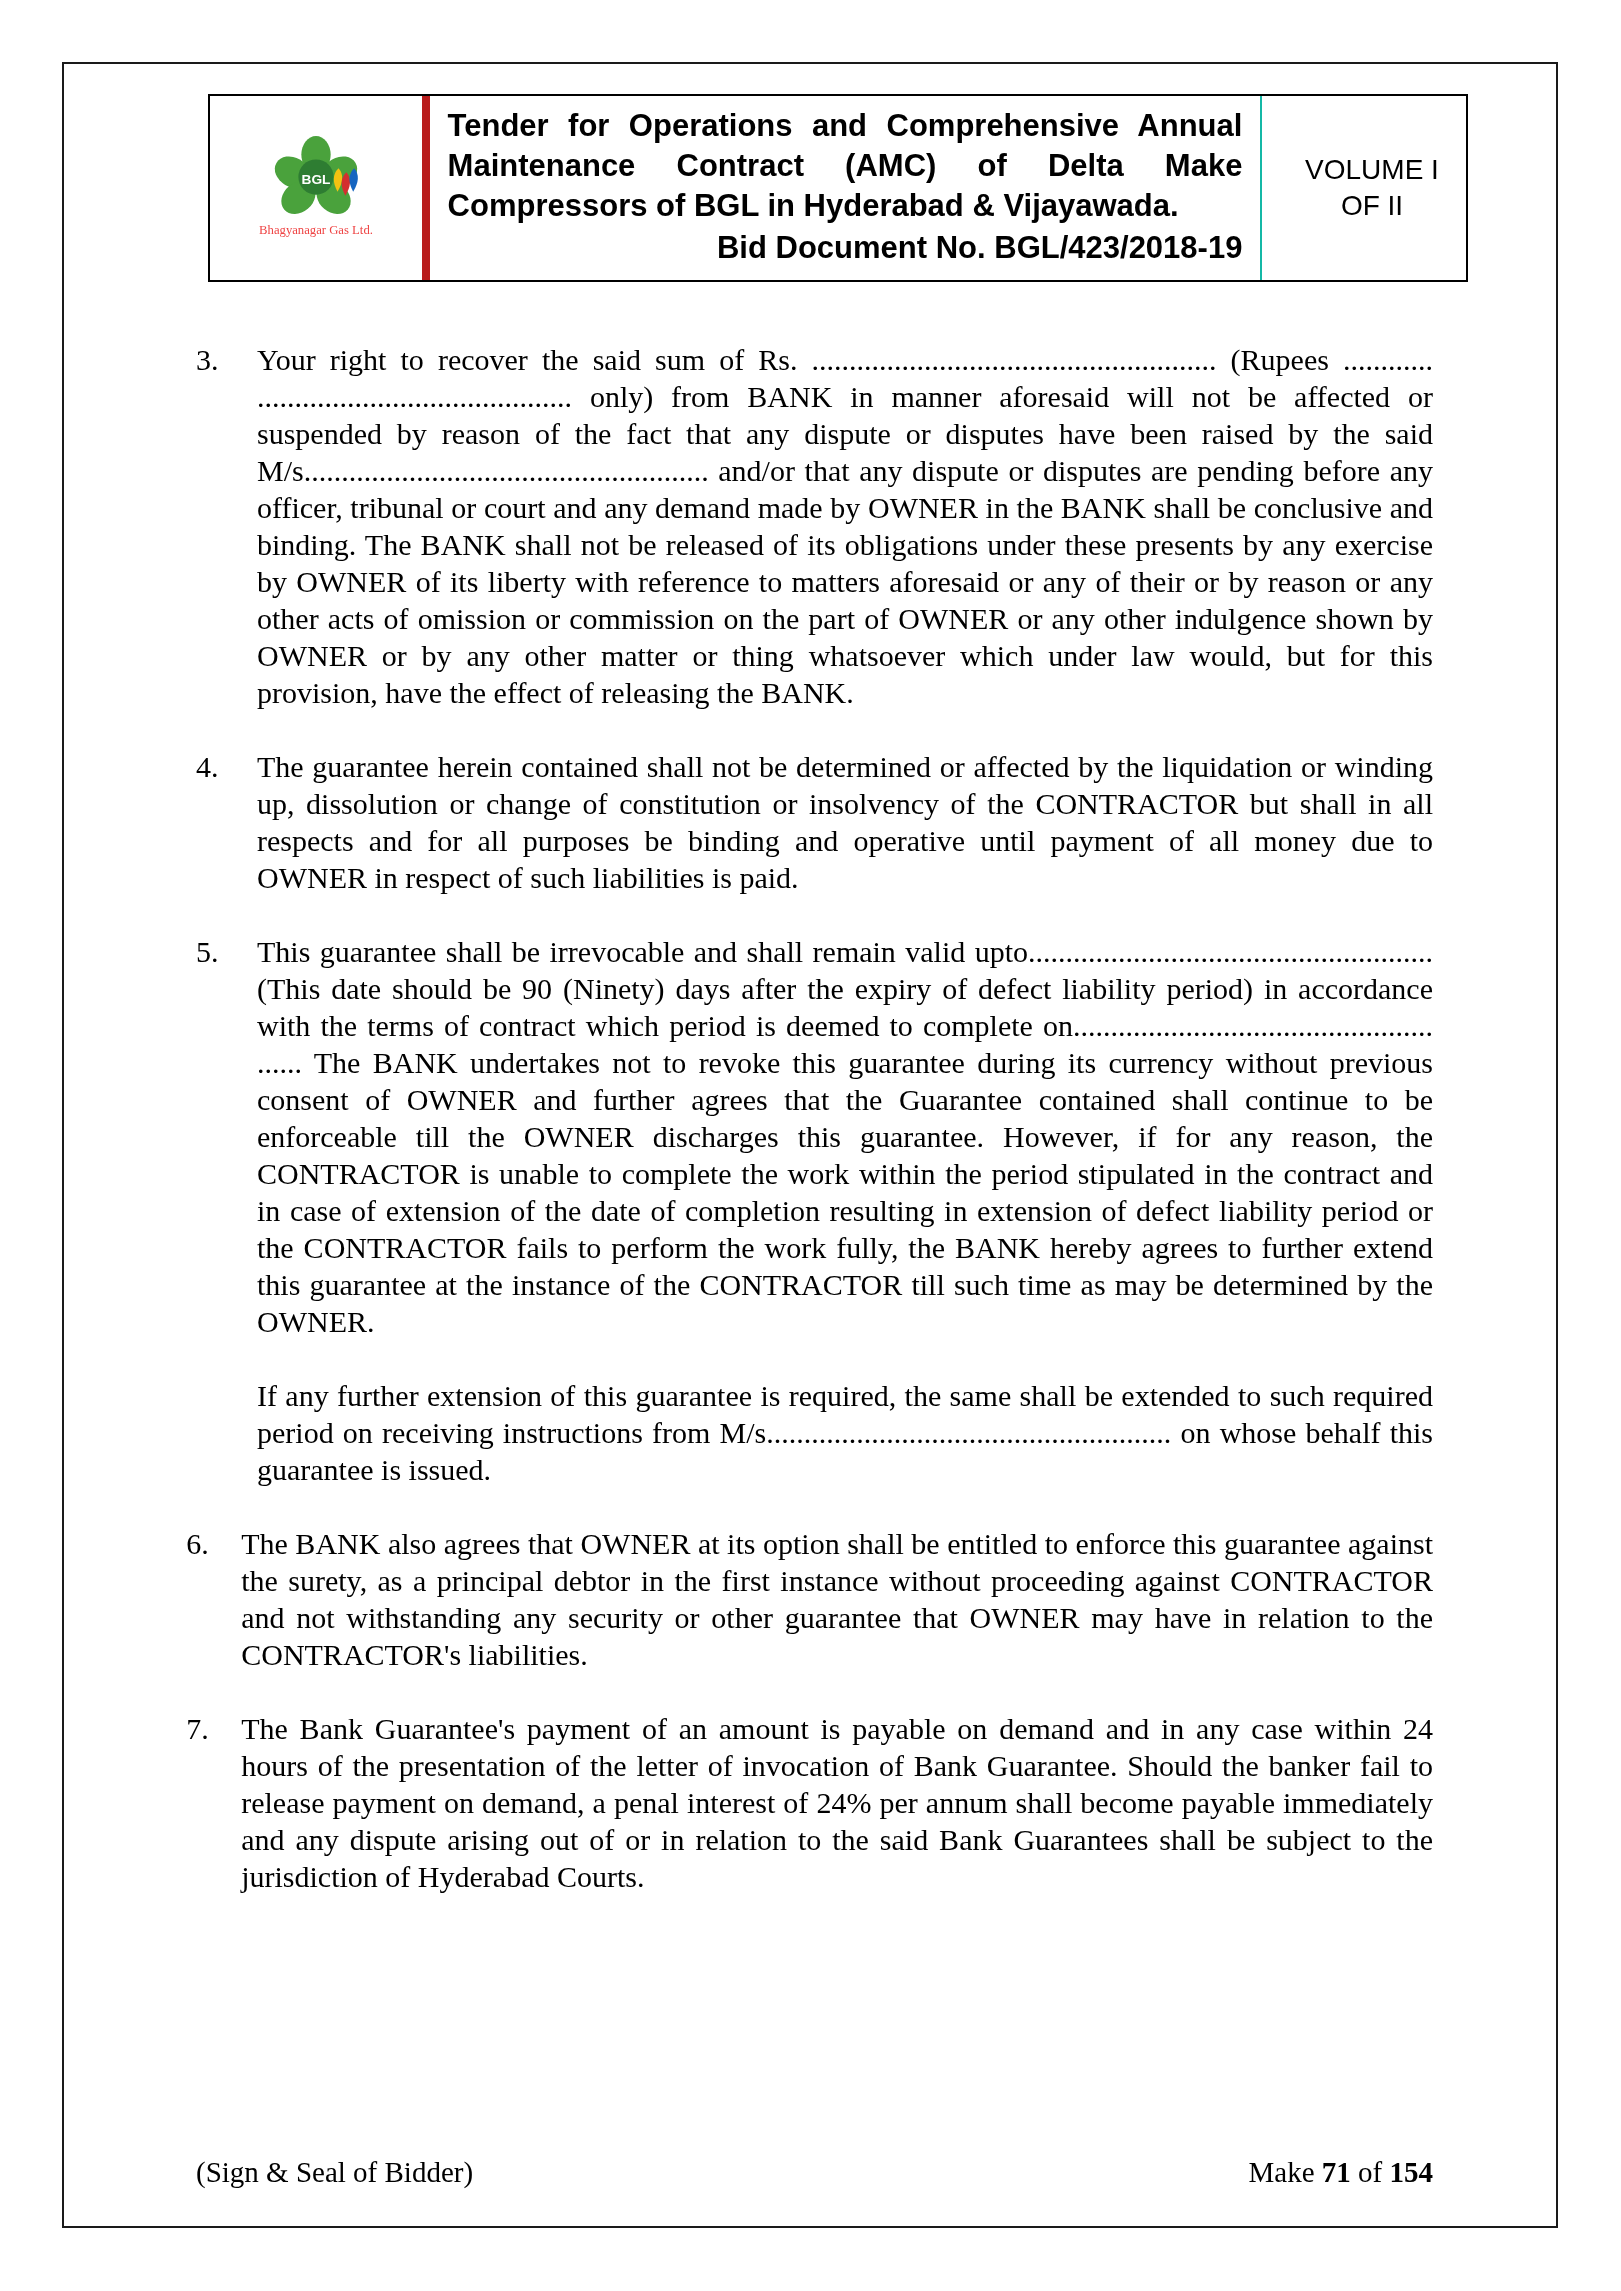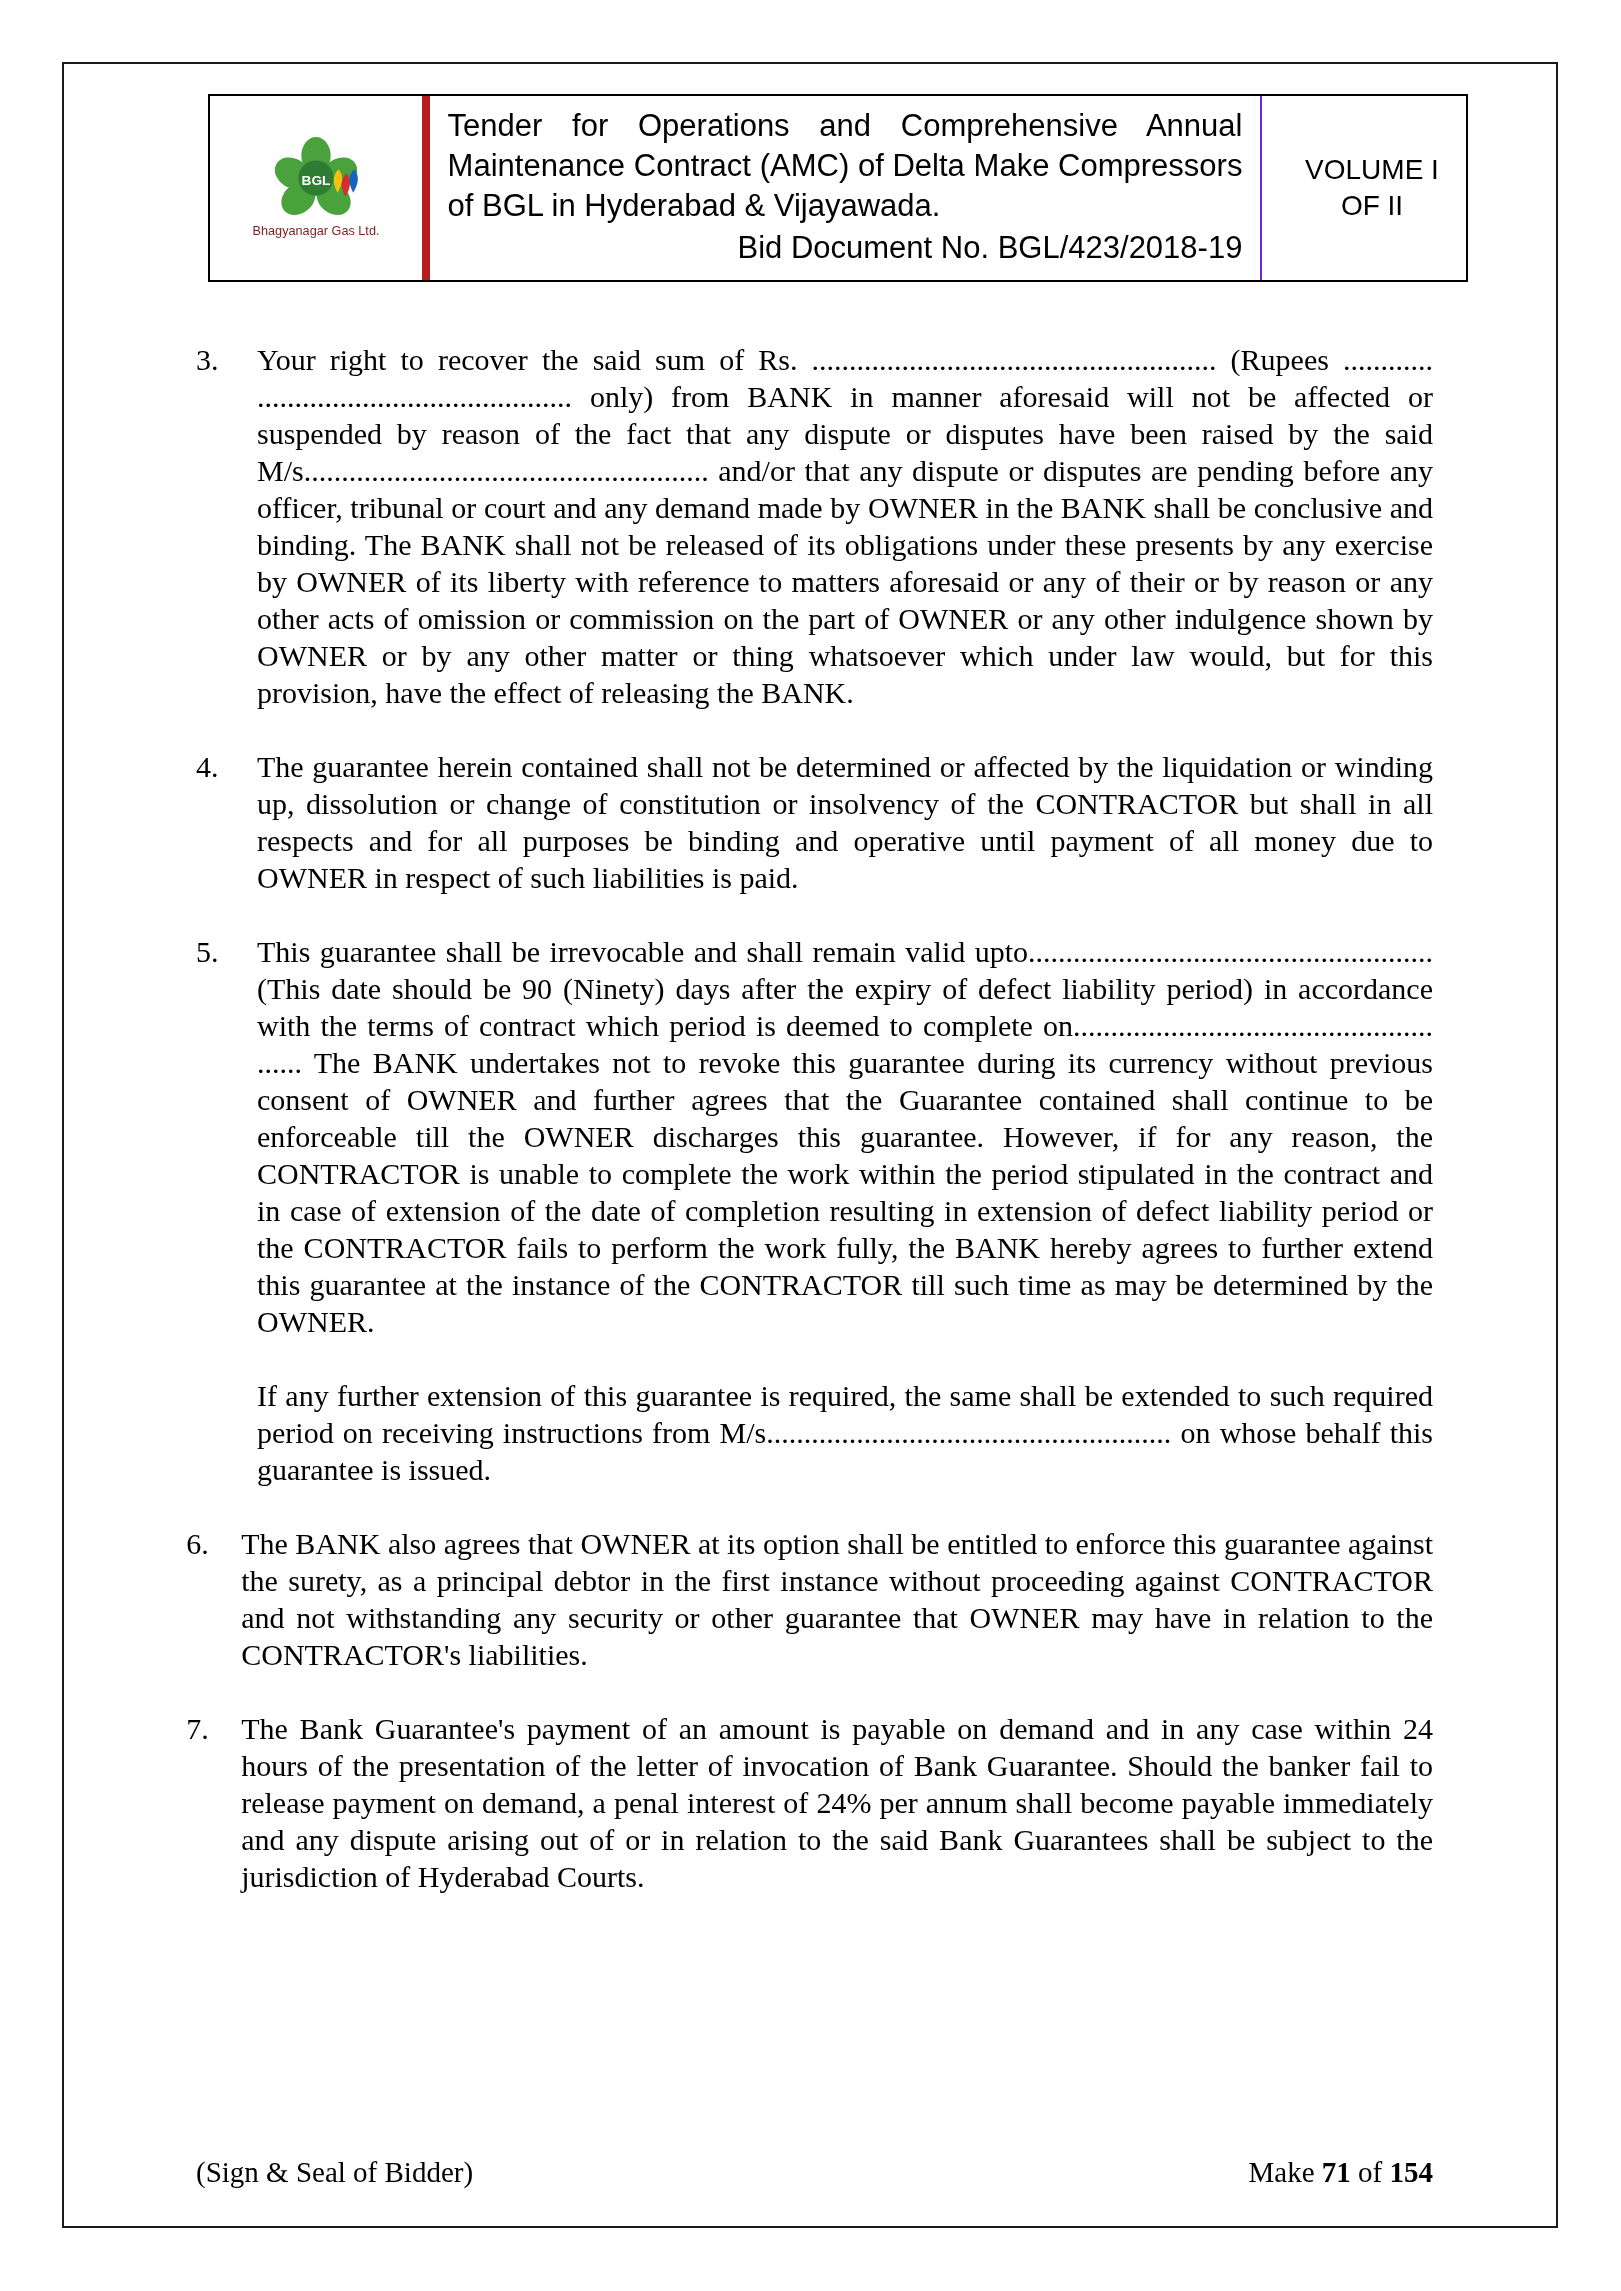--- a/index.html
+++ b/index.html
@@ -42,22 +42,23 @@
     flex: 0 0 220px;
     border-right: 8px solid #b91c1c;
     display: flex;
     flex-direction: column;
     align-items: center;
     justify-content: center;
     padding: 7.8px 5.9px 9.8px;
   }
   .cell-title {
     flex: 1;
-    border-right: 2px solid #6d28d9;
+    border-right: 2px solid #14b8a6;
     padding: 9.8px 17.6px 11.8px;
+    font-weight: bold;
   }
   .cell-volume {
     width: 204px;
     flex: 0 0 204px;
     display: flex;
     flex-direction: column;
     align-items: center;
     justify-content: center;
     font-family: "Liberation Sans", sans-serif;
     font-size: 28px;
@@ -71,23 +72,23 @@
     text-align: justify;
   }
   .title-doc {
     font-family: "Liberation Sans", sans-serif;
     font-size: 31px;
     line-height: 40px;
     text-align: right;
     margin-top: 2px;
   }
   .logo-org-sub {
-    color: #7f1d1d;
+    color: #ef4444;
     font-size: 12.7px;
-    font-family: Liberation Sans, sans-serif;
+    font-family: Liberation Serif, serif;
     margin-top: -2px;
     white-space: nowrap;
   }
   .logo-org-name {
     font-family: "Liberation Sans", sans-serif;
     font-size: 21.6px;
     line-height: 26.5px;
     text-align: center;
     margin-top: 5.9px;
   }

